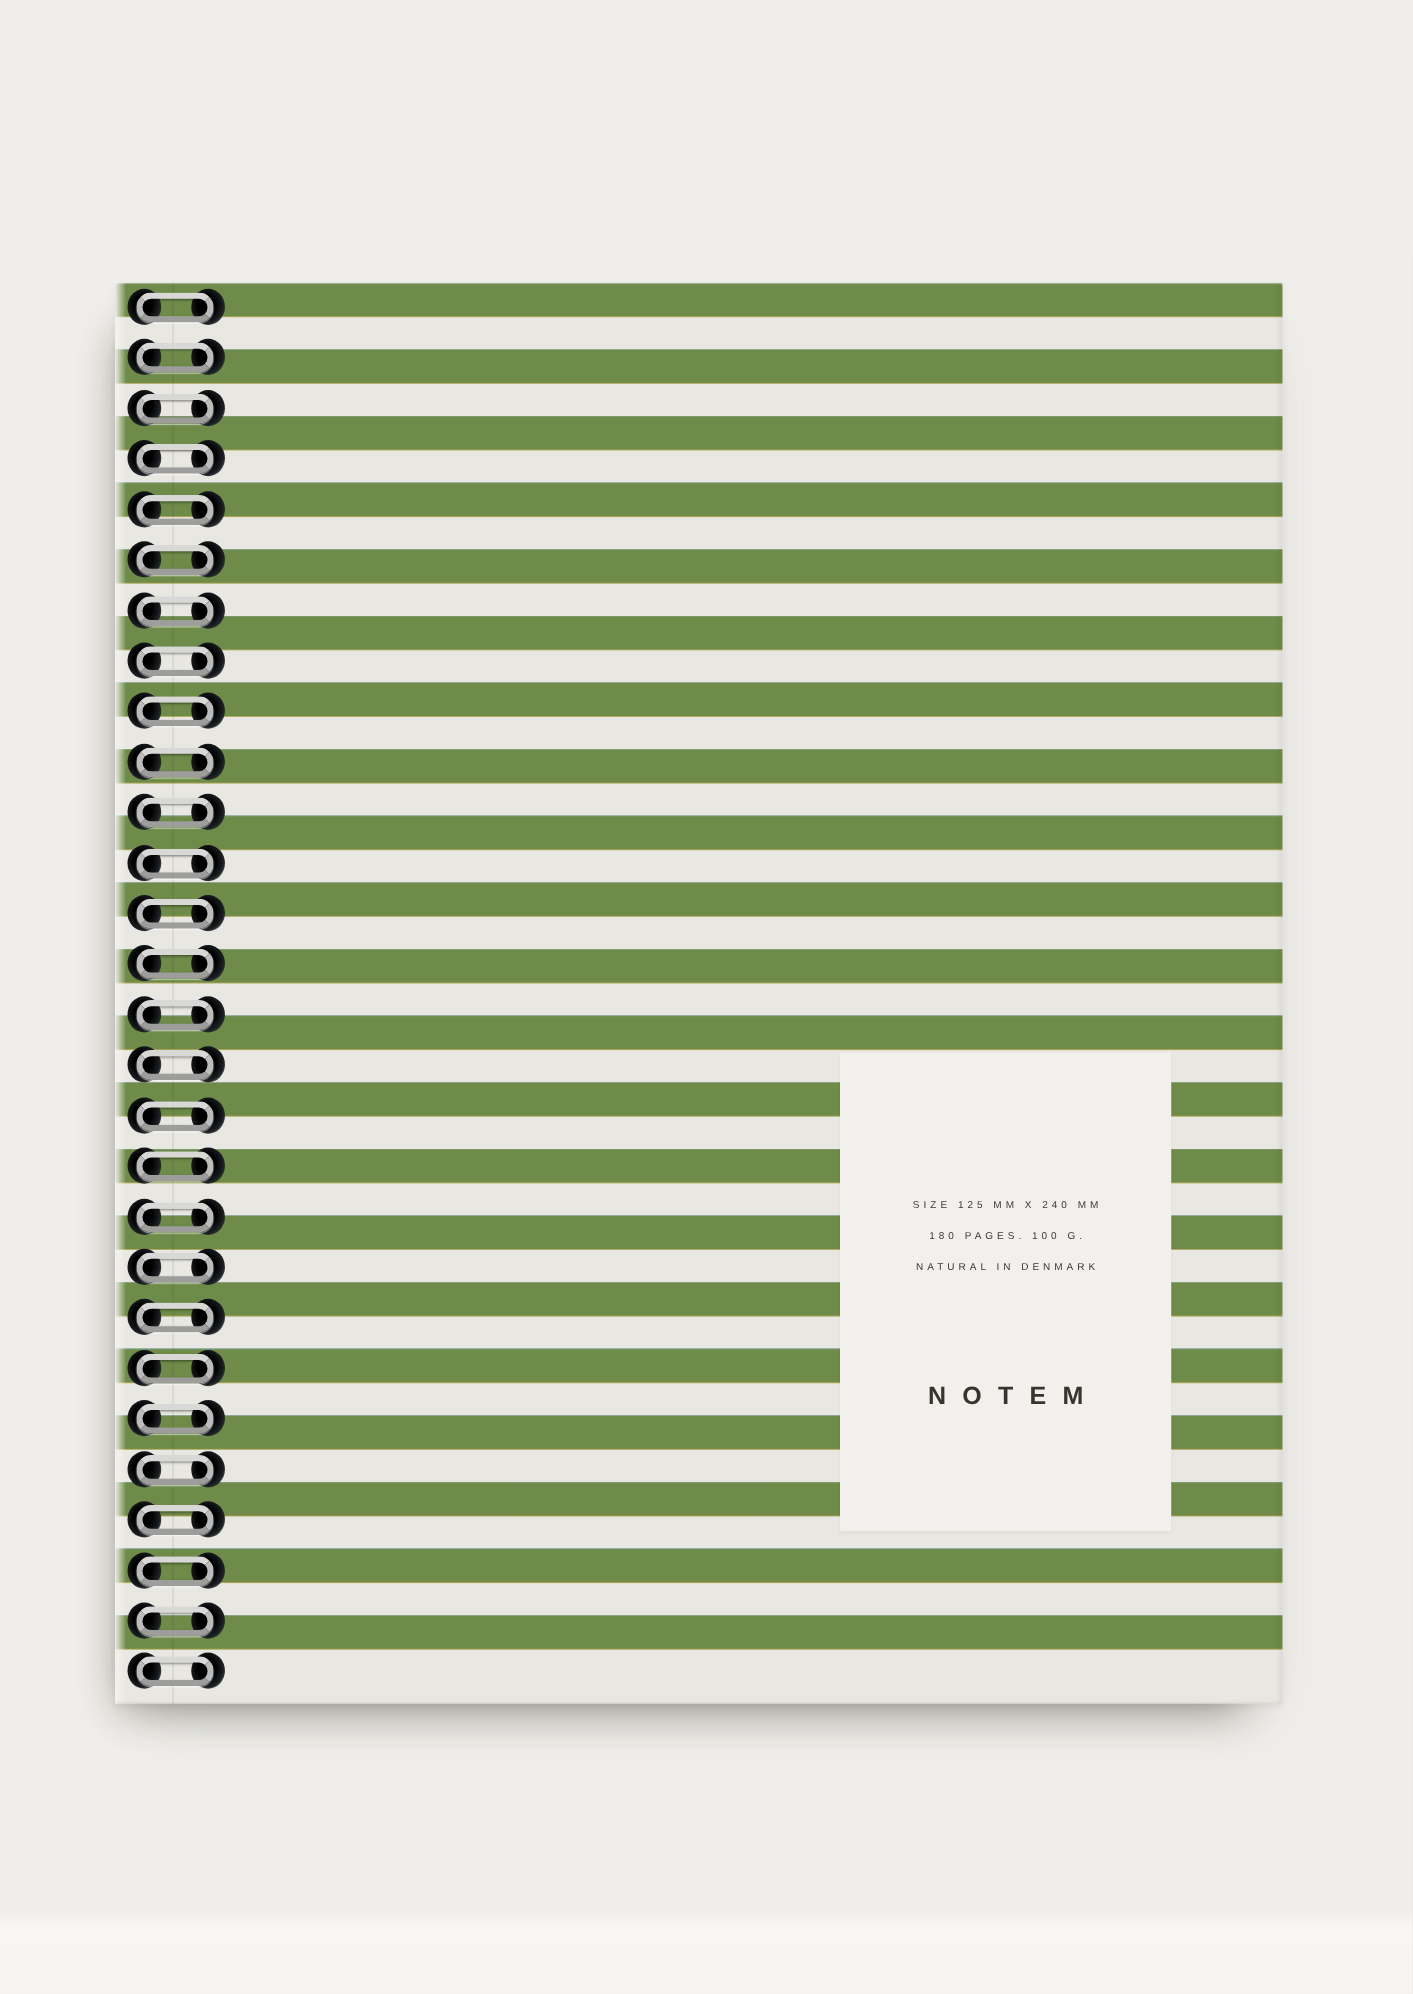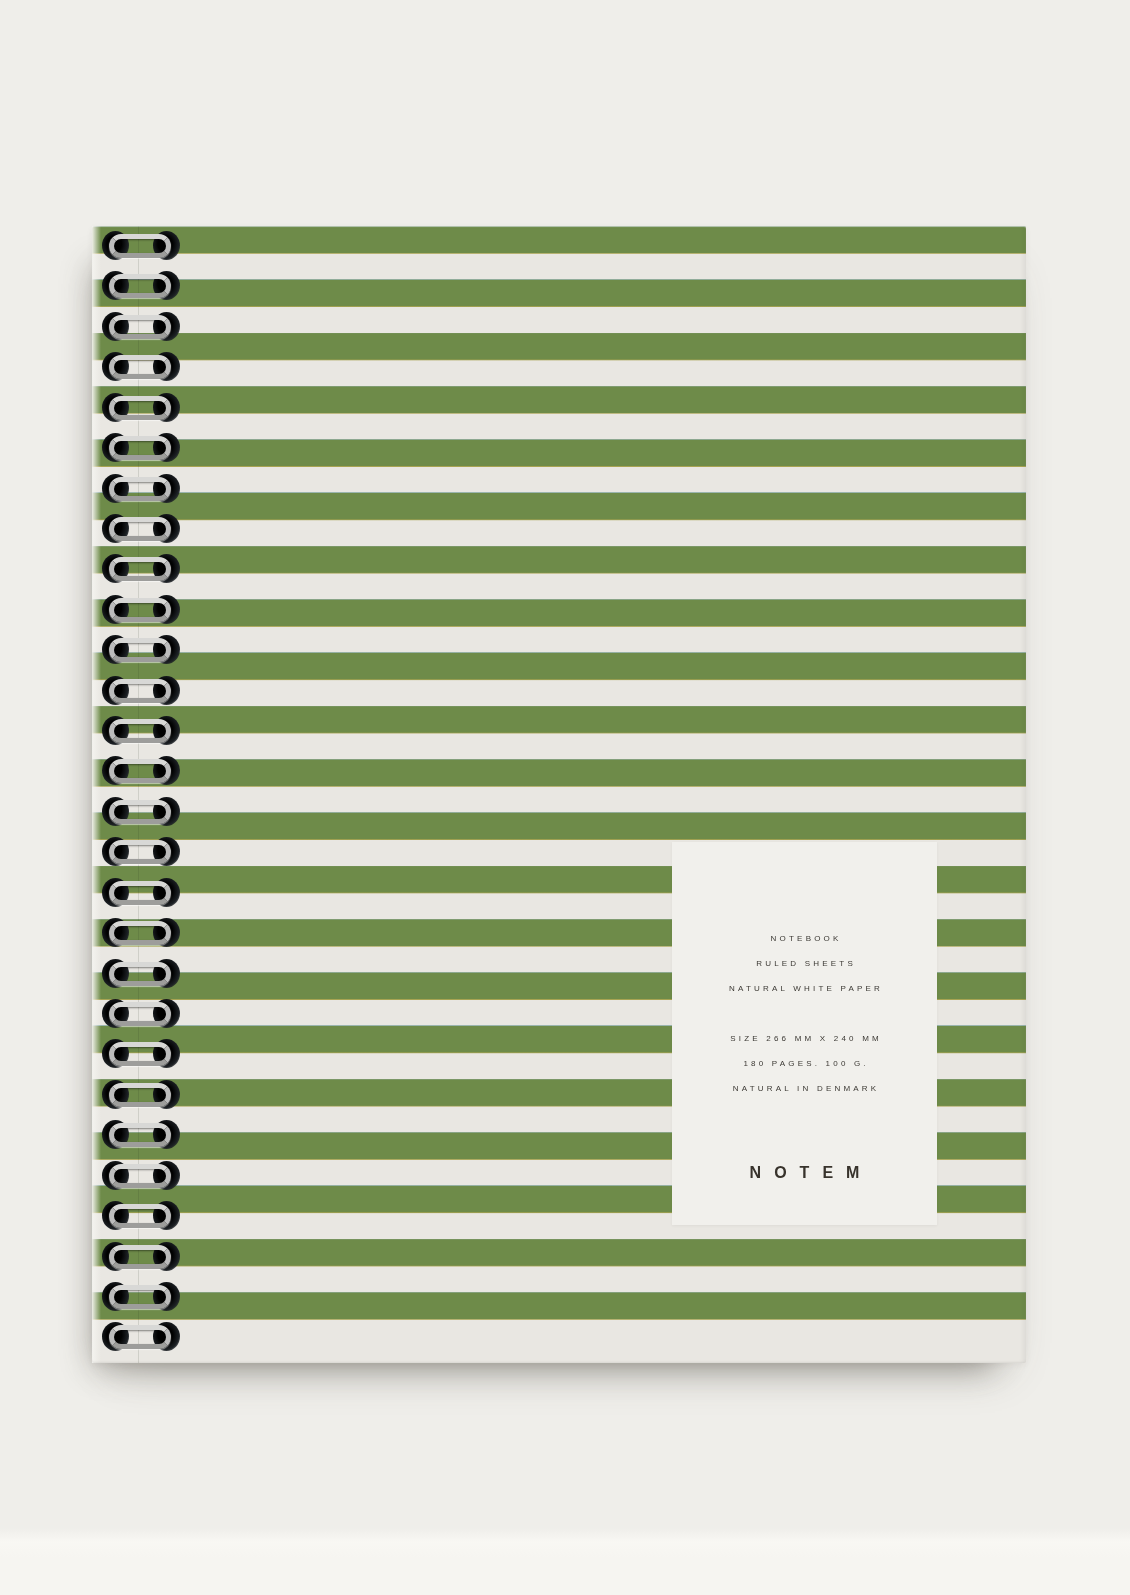--- a/index.html
+++ b/index.html
@@ -78,21 +78,21 @@
     background:var(--label-bg);
     box-shadow:0 1px 3px rgba(0,0,0,.05);
     text-align:center;box-sizing:border-box;padding-top:84px;
   }
   .label-line{
     display:block;font-size:8px;font-weight:500;letter-spacing:3.2px;text-indent:3.2px;
     line-height:25px;color:var(--label-text);white-space:nowrap;
   }
   .spec-group{margin-top:25px;}
   .brand{
-    display:block;margin-top:63px;font-size:16px;font-weight:700;
+    display:block;margin-top:80px;font-size:20px;font-weight:700;
     letter-spacing:13px;text-indent:13px;color:#38332c;white-space:nowrap;
   }
 </style>
 </head>
 <body>
 
 <div class="backdrop-band"></div>
 
 <div class="notebook">
   <div class="stripes"></div>
@@ -237,25 +237,20 @@
         <span class="ring"></span>
       </div>
       <div class="loop" style="top: 1096.34px;">
         <span class="hole hl"></span>
         <span class="hole hr"></span>
         <span class="ring"></span>
       </div>
     </div>
 
   <div class="label">
-    <div>
-      <span class="label-line">NOTEBOOK</span>
-      <span class="label-line">RULED SHEETS</span>
-      <span class="label-line">NATURAL WHITE PAPER</span>
-    </div>
     <div class="spec-group">
-      <span class="label-line">SIZE 266 MM X 240 MM</span>
+      <span class="label-line">SIZE 125 MM X 240 MM</span>
       <span class="label-line">180 PAGES. 100 G.</span>
       <span class="label-line">NATURAL IN DENMARK</span>
     </div>
     <span class="brand">NOTEM</span>
   </div>
 </div>
 
 </body></html>

